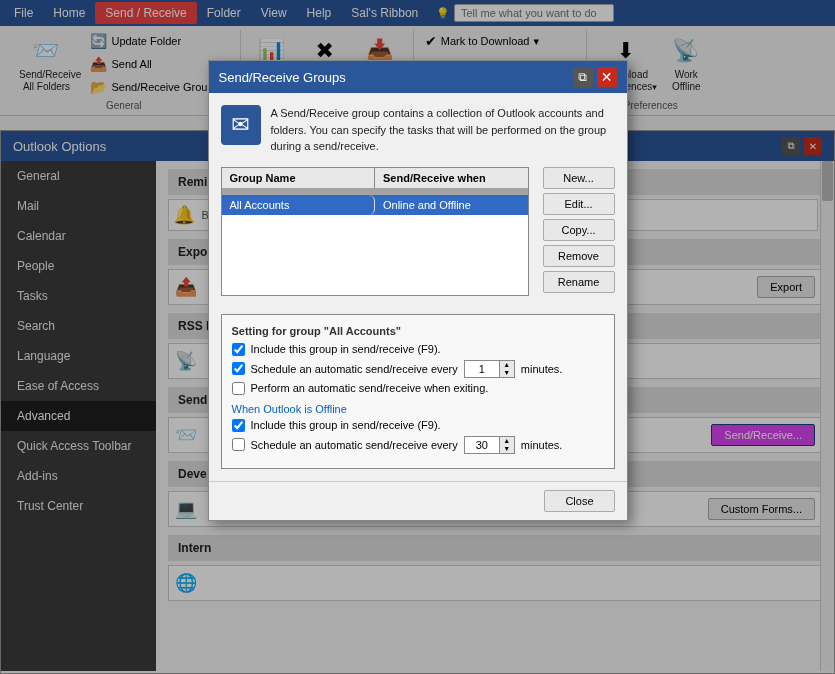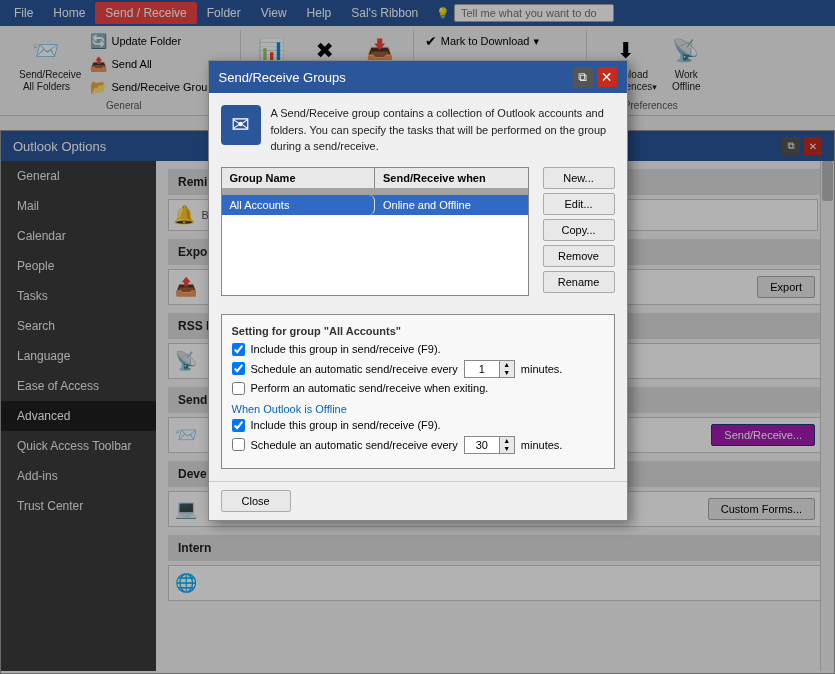--- a/index.html
+++ b/index.html
@@ -159,31 +159,31 @@
     .spinner-arrows {
       display: flex; flex-direction: column; border: 1px solid #888; border-left: none; height: 18px;
     }
     .spinner-arrows button {
       height: 9px; width: 14px; font-size: 7px; border: none; background: #e8e8e8; cursor: pointer; padding: 0; line-height: 1; display: flex; align-items: center; justify-content: center;
     }
     .offline-section { margin-top: 8px; }
     .offline-title { font-size: 11px; color: #0563C1; margin-bottom: 4px; }
 
     .dialog-footer {
-      display: flex; justify-content: flex-start; padding: 8px 12px; border-top: 1px solid #ccc; background: #f0f0f0;
+      display: flex; justify-content: flex-end; padding: 8px 12px; border-top: 1px solid #ccc; background: #f0f0f0;
     }
     .close-btn-dialog {
       padding: 4px 20px; background: #e8e8e8; border: 1px solid #aaa; cursor: pointer; font-size: 11px; border-radius: 2px;
     }
 
     
     .side-btn {
       padding: 4px 12px; background: #e8e8e8; border: 1px solid #aaa; cursor: pointer; font-size: 11px; border-radius: 2px;
     }
-    .side-btn.blue { background: #a21caf; color: white; border-color: #1e3f7a; }
+    .side-btn.blue { background: #d946ef; color: white; border-color: #1e3f7a; }
   </style>
 </head>
 <body>
 
 <div class="menu-bar">
   <span class="menu-item">File</span>
   <span class="menu-item">Home</span>
   <span class="menu-item active">Send / Receive</span>
   <span class="menu-item">Folder</span>
   <span class="menu-item">View</span>

